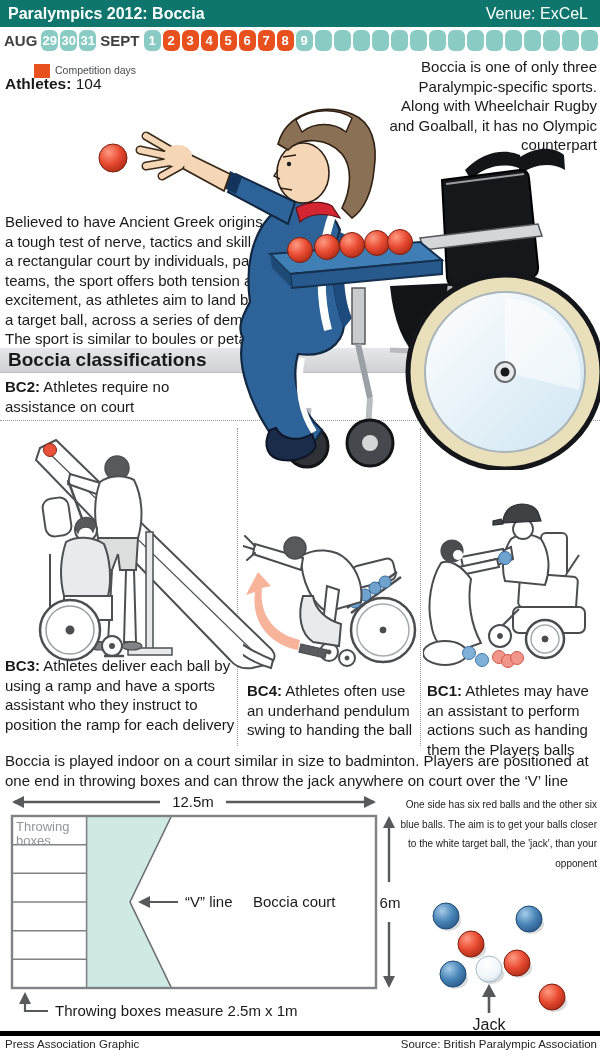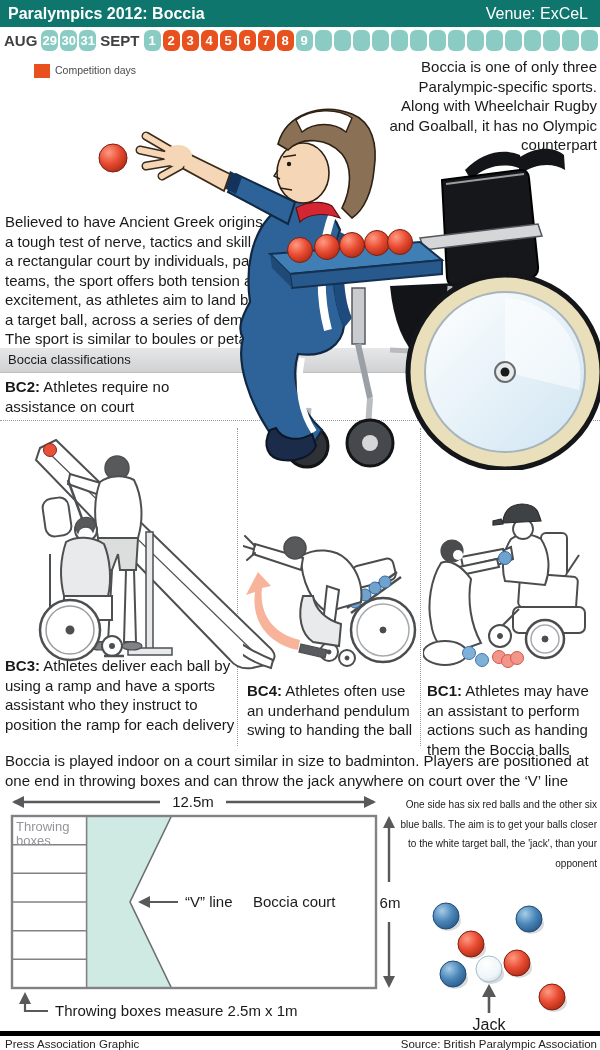--- a/index.html
+++ b/index.html
@@ -25,21 +25,21 @@
   .legend{top:64px;left:3px;display:flex;align-items:flex-start;z-index:2;margin-left:31px;}
   .legend .sq{width:16px;height:14px;background:var(--red);display:inline-block;}
   .legend .txt{font-size:10.5px;color:#4a4c4e;margin-left:5px;}
   
   .stats{top:74px;left:5px;width:160px;font-size:15.5px;line-height:20px;z-index:2;}
   .stats b{font-weight:bold;}
   .intro{top:57px;right:3px;width:218px;text-align:right;font-size:15px;line-height:19.5px;z-index:2;}
   .desc{top:212px;left:5px;width:326px;font-size:15px;line-height:19.5px;z-index:2;}
   .grey-bar{top:348px;left:0;width:600px;height:24px;background:linear-gradient(#e6e7e8,#cfd1d3);
             border-bottom:1px solid #bcbec0;z-index:1;}
-  .grey-bar span{font-size:13px;font-weight:normal;line-height:24px;padding-left:8px;display:inline-block;}
+  .grey-bar span{font-size:19px;font-weight:bold;line-height:24px;padding-left:8px;display:inline-block;}
   .bc-text{font-size:15px;line-height:19.5px;z-index:2;}
   .bc2{top:377px;left:5px;width:215px;}
   .cap-bc3{top:656px;left:5px;width:233px;}
   .cap-bc4{top:681px;left:247px;width:170px;}
   .cap-bc1{top:681px;left:427px;width:170px;}
   .dot-h{top:420px;left:0;width:600px;border-top:1.6px dotted #96989b;z-index:1;}
   .dot-v{top:428px;height:318px;border-left:1.6px dotted #96989b;z-index:1;}
   .dv1{left:237px;} .dv2{left:420px;}
   .court-intro{top:751px;left:5px;width:592px;font-size:15px;line-height:19.5px;z-index:2;}
   .balls-note{top:795px;right:3px;width:200px;text-align:right;font-size:10px;line-height:19.5px;z-index:2;}
@@ -94,20 +94,21 @@
     <span class="cal-box empty"></span>
     <span class="cal-box empty"></span>
     <span class="cal-box empty"></span>
   </div>
 <div class="abs legend">
   <span class="sq"></span>
   <span class="txt">Competition days</span>
 </div>
 
 <div class="abs stats">
+  <div><b>Athletes:</b> <span>104</span></div>
 </div>
 
 <div class="abs intro">Boccia is one of only three Paralympic-specific sports. Along with Wheelchair Rugby and Goalball, it has no Olympic counterpart</div>
 
 <div class="abs desc">Believed to have Ancient Greek origins, Boccia is a tough test of nerve, tactics and skill. Played on a rectangular court by individuals, pairs and teams, the sport offers both tension and excitement, as athletes aim to land balls close to a target ball, across a series of demanding ends. The sport is similar to boules or petanque</div>
 
 <div class="abs grey-bar">
   <span>Boccia classifications</span>
 </div>
 <div class="abs bc-text bc2">
@@ -330,21 +331,21 @@
 </svg>
 </div>
 
 <div class="abs bc-text cap-bc3">
   <b>BC3:</b> <span>Athletes deliver each ball by using a ramp and have a sports assistant who they instruct to position the ramp for each delivery</span>
 </div>
 <div class="abs bc-text cap-bc4">
   <b>BC4:</b> <span>Athletes often use an underhand pendulum swing to handing the ball</span>
 </div>
 <div class="abs bc-text cap-bc1">
-  <b>BC1:</b> <span>Athletes may have an assistant to perform actions such as handing them the Boccia balls</span>
+  <b>BC1:</b> <span>Athletes may have an assistant to perform actions such as handing them the Players balls</span>
 </div>
 
 <div class="abs court-intro">Boccia is played indoor on a court similar in size to badminton. Players are positioned at one end in throwing boxes and can throw the jack anywhere on court over the ‘V’ line</div>
 
 <div class="abs court-svg">
 <svg width="410" height="243" viewBox="0 0 410 243">
 
   <g stroke="#58595b" stroke-width="2.4">
     <line x1="14" y1="13" x2="160" y2="13"></line>
         <line x1="226" y1="13" x2="374" y2="13"></line>

